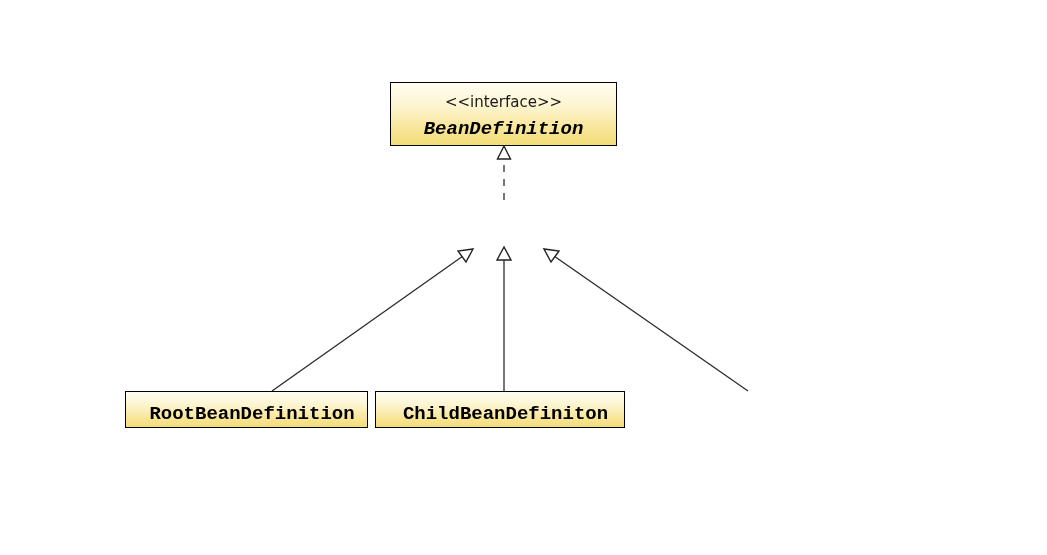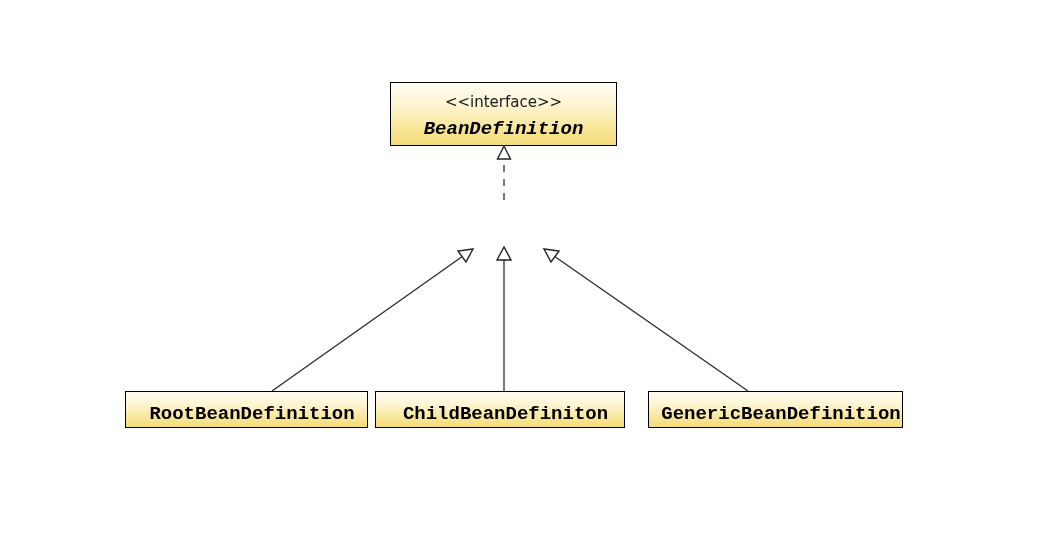--- a/index.html
+++ b/index.html
@@ -153,19 +153,14 @@
       <div class="cls-name">RootBeanDefinition</div>
     </div>
   </div>
 
   <div class="node leaf" id="node-childbeandefiniton">
     <div class="compartment c-head">
       <div class="cls-name">ChildBeanDefiniton</div>
     </div>
   </div>
 
-  <div class="node leaf" id="node-genericbeandefinition">
-    <div class="compartment c-head">
-      <div class="cls-name">GenericBeanDefinition</div>
-    </div>
-  </div>
 
 </div>
 
 </body></html>

